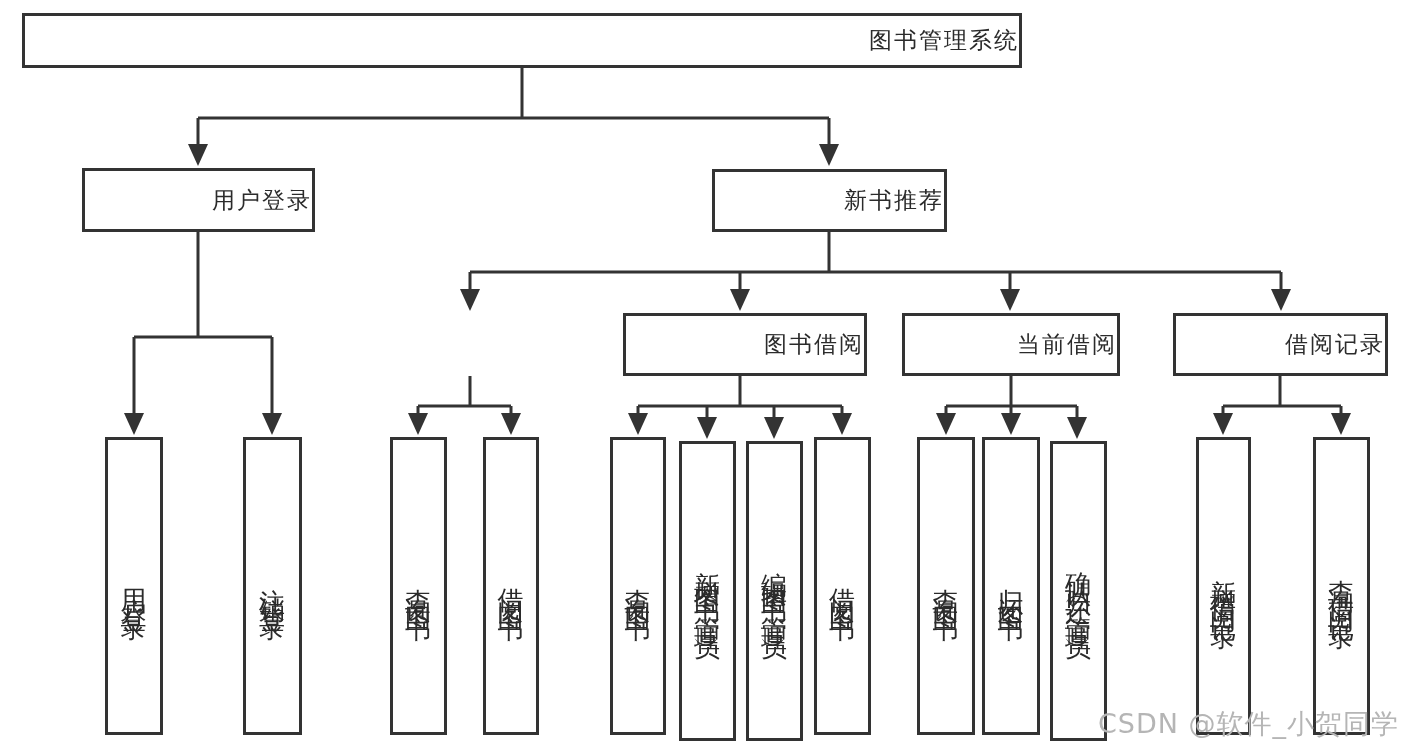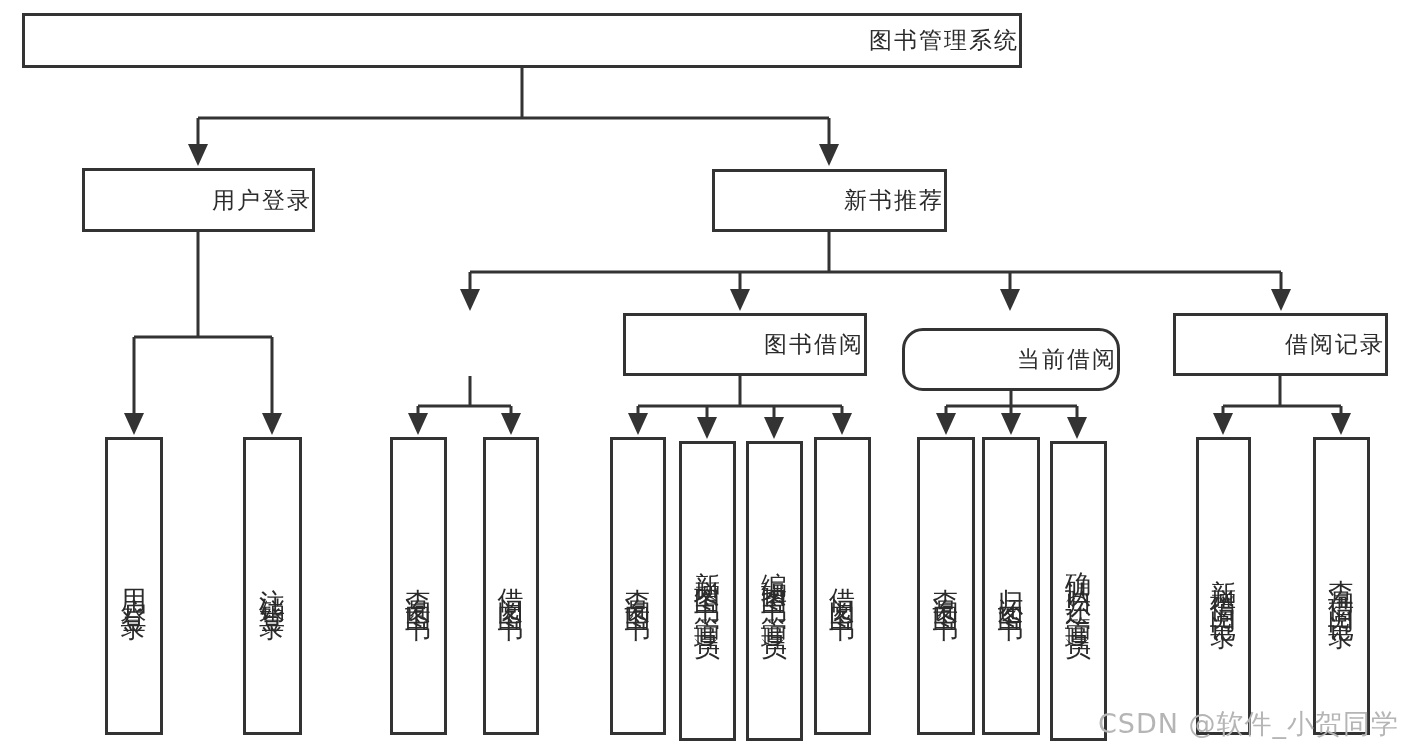--- a/index.html
+++ b/index.html
@@ -106,21 +106,21 @@
   <div class="hnode" style="left:82px; top:168px; width:233px; height:64px;">
     <span>用户登录</span>
   </div>
   <div class="hnode" style="left:712px; top:169px; width:235px; height:63px;">
     <span>新书推荐</span>
   </div>
 
   <div class="hnode" style="left:603px; top:313px; width:244px; height:63px;margin-left:20px;">
     <span>图书借阅</span>
   </div>
-  <div class="hnode" style="left:902px; top:328px; width:218px; height:63px;border-radius:21px;">
+  <div class="hnode" style="left:902px; top:313px; width:218px; height:63px;">
     <span>当前借阅</span>
   </div>
   <div class="hnode" style="left:1173px; top:313px; width:215px; height:63px;">
     <span>借阅记录</span>
   </div>
 
   <div class="vnode" style="left:105px; top:437px; width:58px; height:298px;">
     <span class="vtext">用户登录</span>
   </div>
   <div class="vnode" style="left:243px; top:437px; width:59px; height:298px;">

